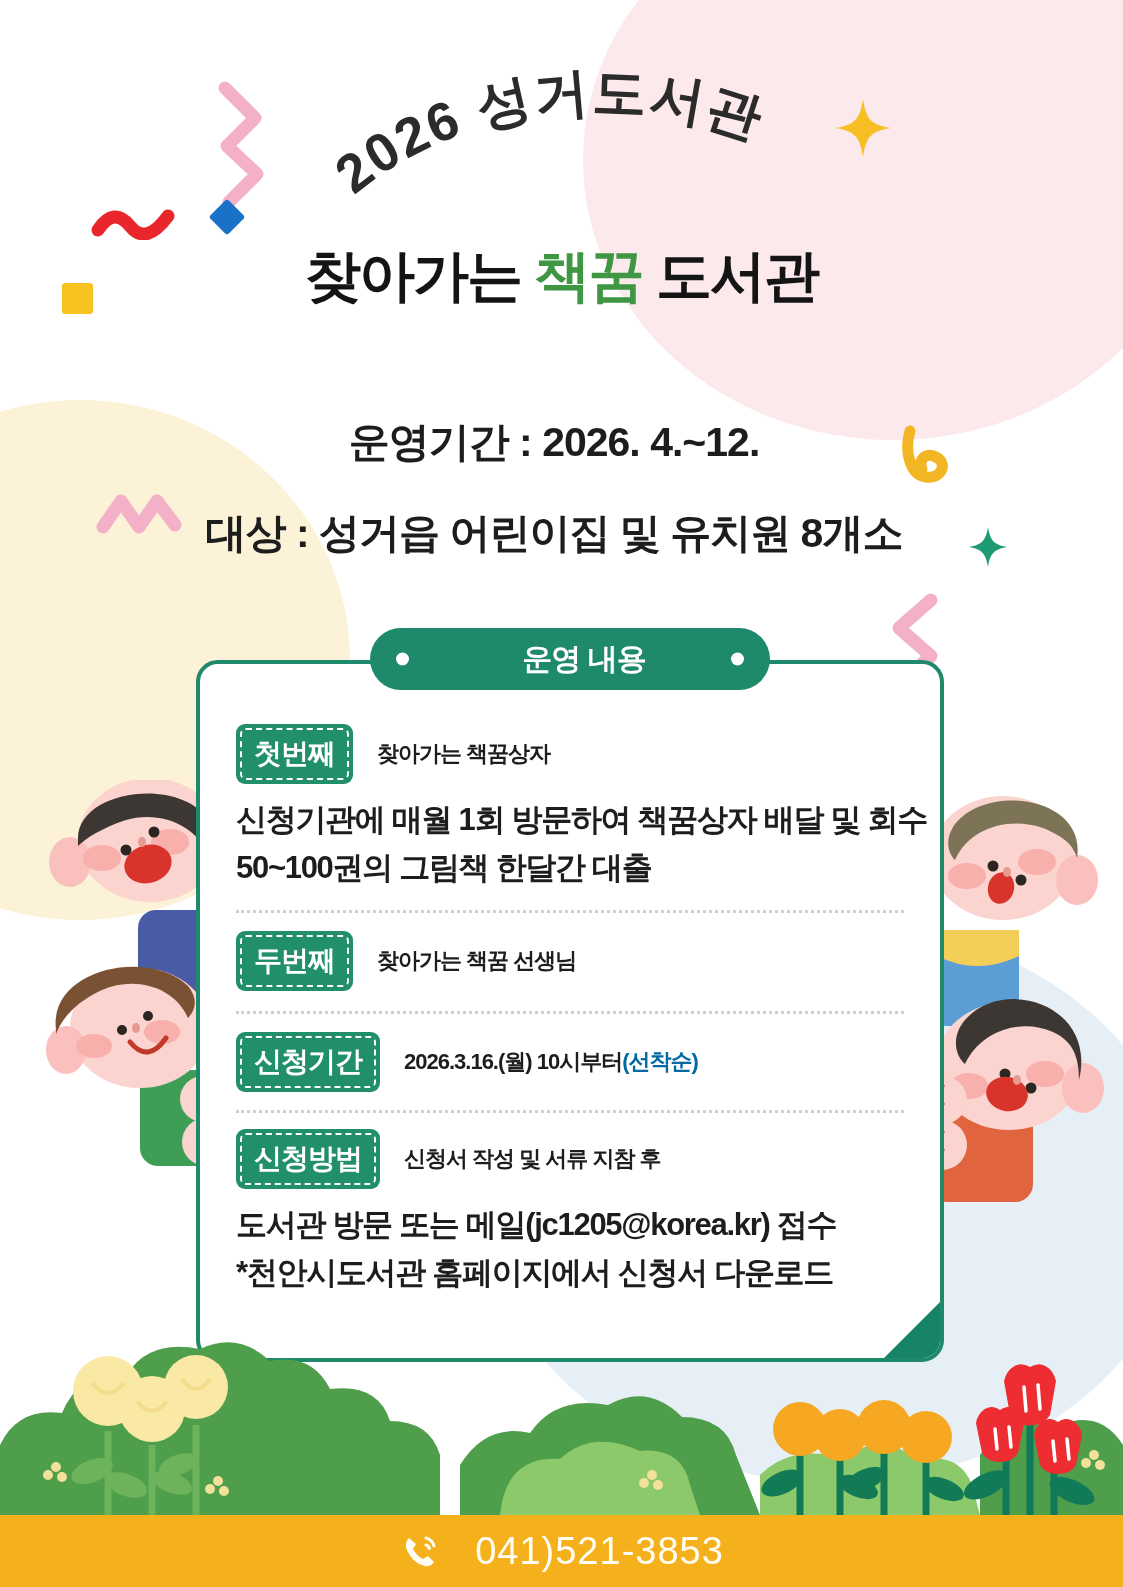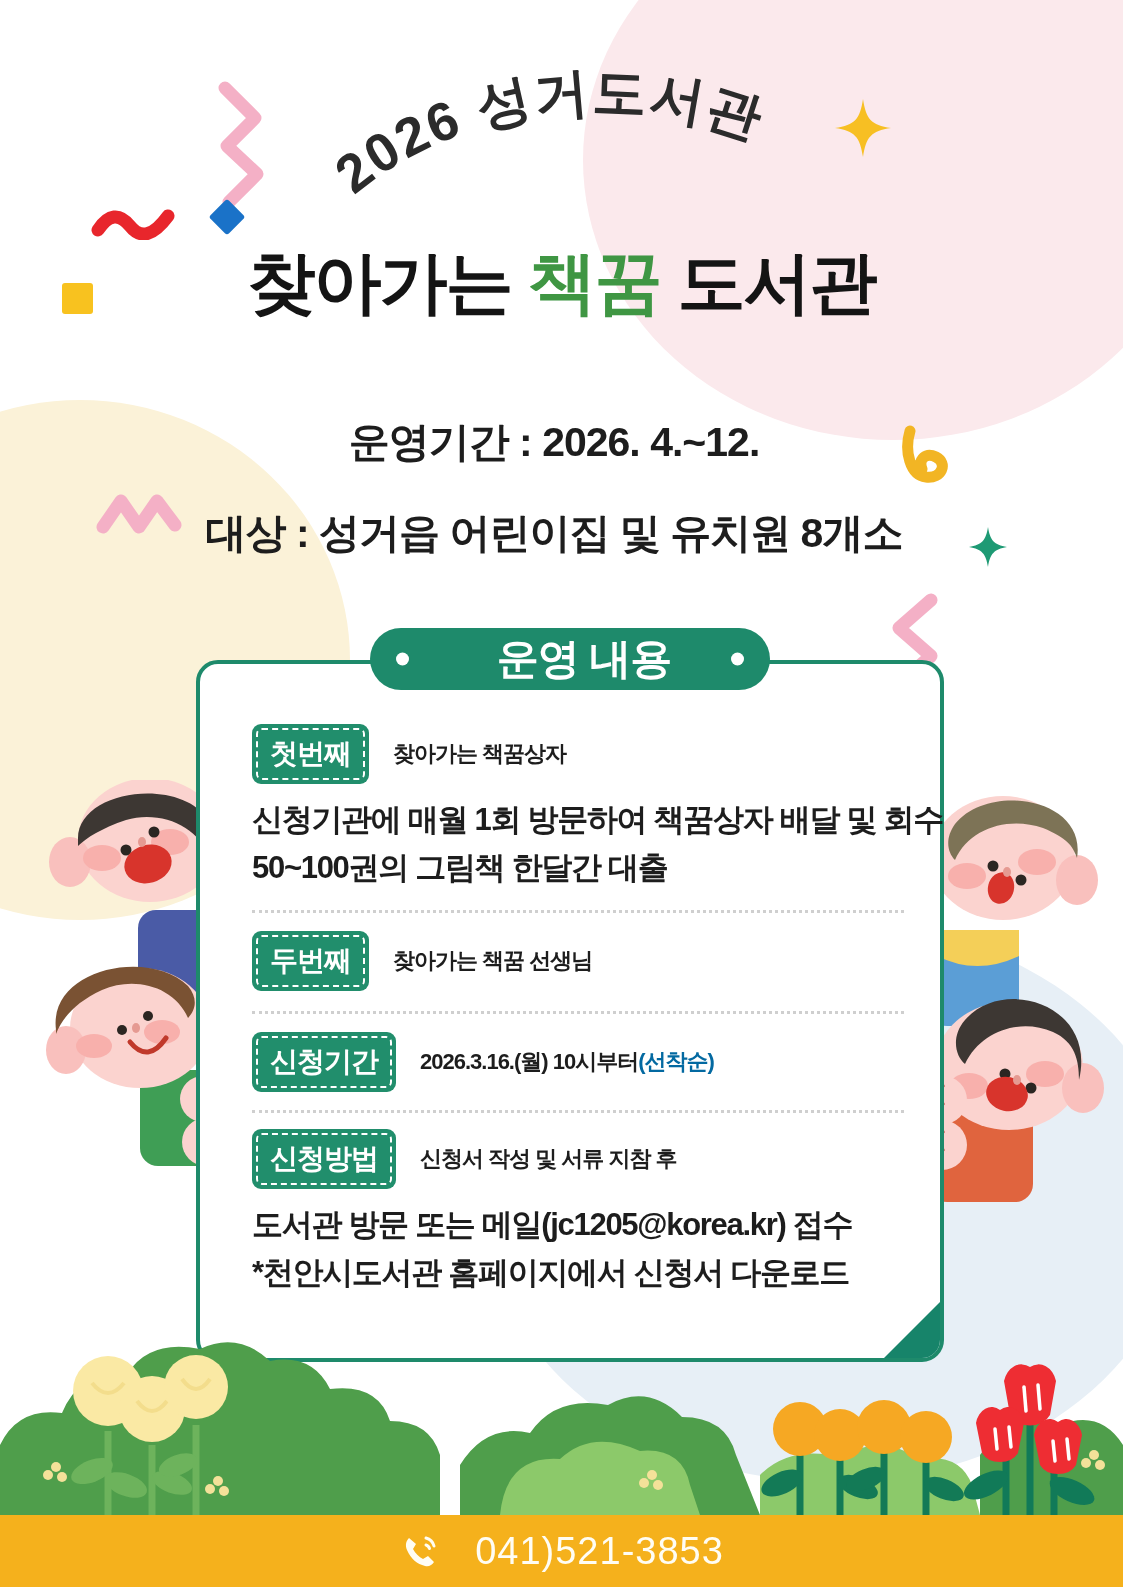--- a/index.html
+++ b/index.html
@@ -58,21 +58,21 @@
   }
   #arc-title text{
     font-family:"Liberation Sans","DejaVu Sans",sans-serif;
     font-size:54px;font-weight:bold;fill:#2b2b2b;
     letter-spacing:2px;
   }
 
   #main-title{
     position:absolute;left:0;top:245px;width:1123px;
     text-align:center;
-    font-size:68px;font-weight:bold;
+    font-size:56px;font-weight:bold;
     color:#141414;
     letter-spacing:-2px;
     line-height:1.1;
     white-space:nowrap;
   }
   #main-title .accent{color:#3f9643;}
 
   #subtitle-block{
     position:absolute;left:0;top:415px;width:1108px;
     text-align:center;
@@ -106,33 +106,33 @@
     position:absolute;
     left:50%;transform:translateX(-50%);
     top:-36px;
     width:400px;height:62px;
     background:#1e8a6b;
     border-radius:31px;
     display:flex;align-items:center;justify-content:center;
     box-sizing:border-box;
   }
   #card-header .title{
-    color:#ffffff;font-size:42px;font-weight:bold;letter-spacing:-1px;margin-left:28px;
+    color:#ffffff;font-size:30px;font-weight:bold;letter-spacing:-1px;margin-left:28px;
   }
   .hdr-dot{
     position:absolute;top:50%;transform:translateY(-50%);
     width:13px;height:13px;border-radius:50%;background:#ffffff;
   }
   .hdr-dot.left{left:26px;}
   .hdr-dot.right{right:26px;}
 
   
   #card-body{
     position:absolute;left:0;top:0;width:100%;height:100%;
-    padding:60px 36px 0 52px;
+    padding:60px 36px 0 36px;
     box-sizing:border-box;
   }
 
   .row-head{
     display:flex;align-items:center;gap:24px;
     margin-bottom:14px;
   }
   .tag{
     position:relative;
     background:#218e6c;

